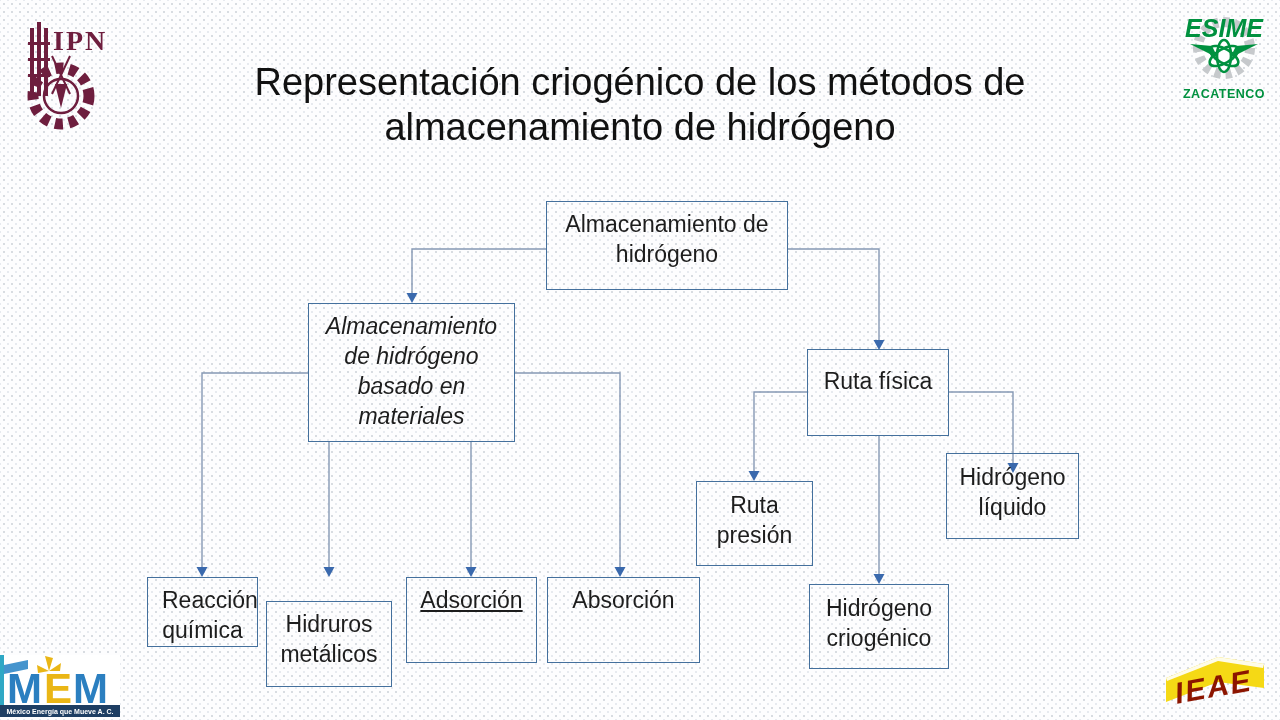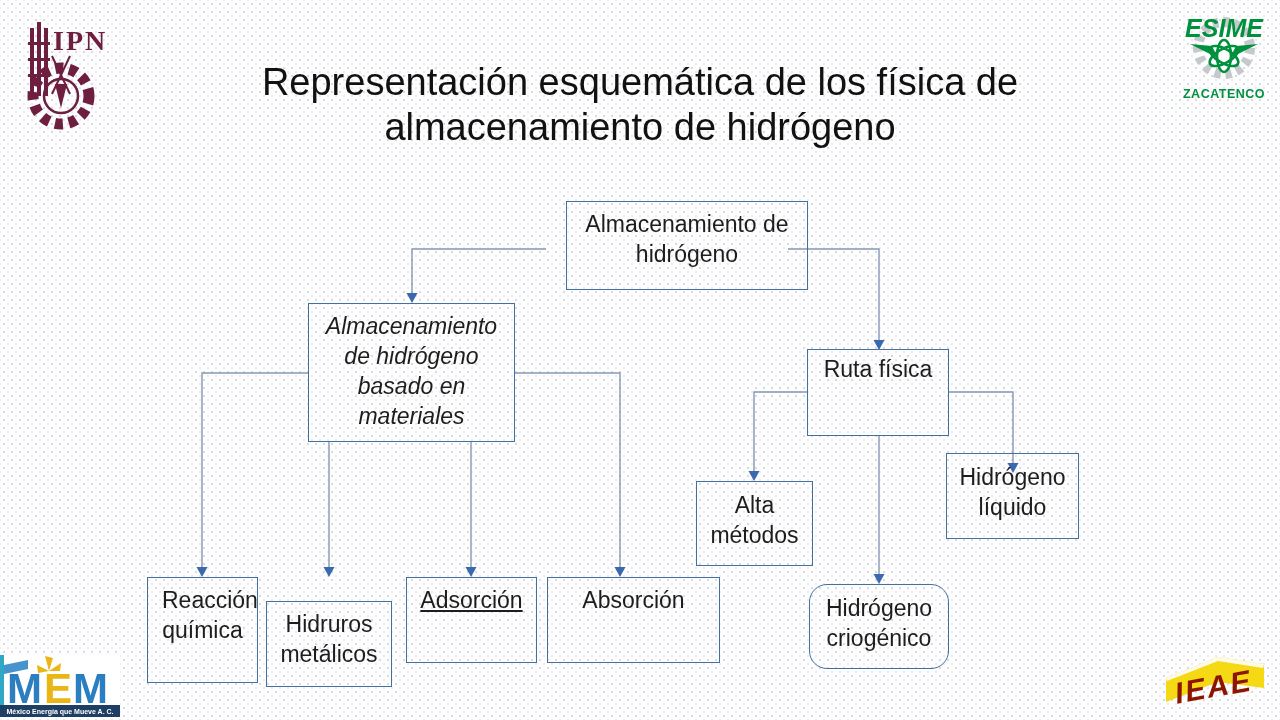--- a/index.html
+++ b/index.html
@@ -18,42 +18,42 @@
     text-align:center;font-size:38px;line-height:45px;color:#111;
     letter-spacing:0px;
   }
   #connector-layer{position:absolute;left:0;top:0;width:1280px;height:720px;}
   .node{
     position:absolute;box-sizing:border-box;
     border:1.5px solid #44709d;
     color:#1d1d1d;font-size:23px;line-height:30px;text-align:center;
     padding:6px 8px 0;
   }
-  #n-root{left:546px;top:201px;width:242px;height:89px;padding-top:7px;margin-left:20px;}
+  #n-root{left:546px;top:201px;width:242px;height:89px;padding-top:7px;}
   #n-materials{left:308px;top:303px;width:207px;height:139px;padding:7px 16px 0;font-style:italic;}
-  #n-physical{left:807px;top:349px;width:142px;height:87px;padding-top:4px;}
-  #n-chemical{left:147px;top:577px;width:111px;height:106px;padding:7px 14px 0;}
+  #n-physical{left:807px;top:349px;width:142px;height:87px;padding-top:16px;}
+  #n-chemical{left:147px;top:577px;width:111px;height:70px;padding:7px 14px 0;}
   #n-hydrides{left:266px;top:577px;width:126px;height:86px;padding:7px 8px 0;margin-top:24px;}
   #n-adsorption{left:406px;top:577px;width:131px;height:86px;padding-top:7px;text-decoration:underline;}
-  #n-absorption{left:547px;top:577px;width:173px;height:86px;padding-top:7px;}
+  #n-absorption{left:547px;top:577px;width:153px;height:86px;padding-top:7px;}
   #n-pressure{left:696px;top:481px;width:117px;height:85px;padding:8px 6px 0;}
-  #n-cryogenic{left:809px;top:584px;width:140px;height:85px;padding:8px 6px 0;border-radius:18px;}
+  #n-cryogenic{left:809px;top:584px;width:140px;height:85px;padding:8px 6px 0;}
   #n-liquid{left:946px;top:453px;width:133px;height:86px;padding:8px 6px 8px;}
   .logo{position:absolute;}
   #logo-ipn{left:8px;top:2px;}
   #logo-esime{left:1180px;top:6px;}
   #logo-mem{left:0px;top:655px;}
   #logo-ieae{left:1160px;top:650px;}
 </style>
 </head>
 <body>
 
 <div id="stage">
 
-  <div id="title">Representación esquemática de los física de almacenamiento de hidrógeno</div>
+  <div id="title">Representación criogénico de los métodos de almacenamiento de hidrógeno</div>
 
   <svg id="connector-layer" viewBox="0 0 1280 720" xmlns="http://www.w3.org/2000/svg">
     <g fill="none" stroke="#8598b4" stroke-width="1.4">
       <path d="M788,249 H879 V340"></path>
       <path d="M546,249 H412 V294"></path>
       <path d="M308,373 H202 V568"></path>
       <path d="M329,442 V568"></path>
       <path d="M471,442 V568"></path>
       <path d="M515,373 H620 V568"></path>
       <path d="M807,392 H754 V472"></path>
@@ -73,21 +73,21 @@
     </g>
   </svg>
 
   <div class="node" id="n-root">Almacenamiento de hidrógeno</div>
   <div class="node" id="n-materials">Almacenamiento de hidrógeno basado en materiales</div>
   <div class="node" id="n-physical">Ruta física</div>
   <div class="node" id="n-chemical">Reacción química</div>
   <div class="node" id="n-hydrides">Hidruros metálicos</div>
   <div class="node" id="n-adsorption">Adsorción</div>
   <div class="node" id="n-absorption">Absorción</div>
-  <div class="node" id="n-pressure">Alta métodos</div>
+  <div class="node" id="n-pressure">Ruta presión</div>
   <div class="node" id="n-cryogenic">Hidrógeno criogénico</div>
   <div class="node" id="n-liquid">Hidrógeno líquido</div>
 
   <svg class="logo" id="logo-ipn" width="100" height="140" viewBox="0 0 100 140" xmlns="http://www.w3.org/2000/svg">
     <g fill="#6e1e3e" stroke="none">
       <rect x="22" y="26" width="4" height="68"></rect>
       <rect x="29" y="20" width="4" height="74"></rect>
       <rect x="36" y="26" width="4" height="68"></rect>
       <rect x="20" y="40" width="22" height="3"></rect>
       <rect x="20" y="56" width="22" height="3"></rect>

